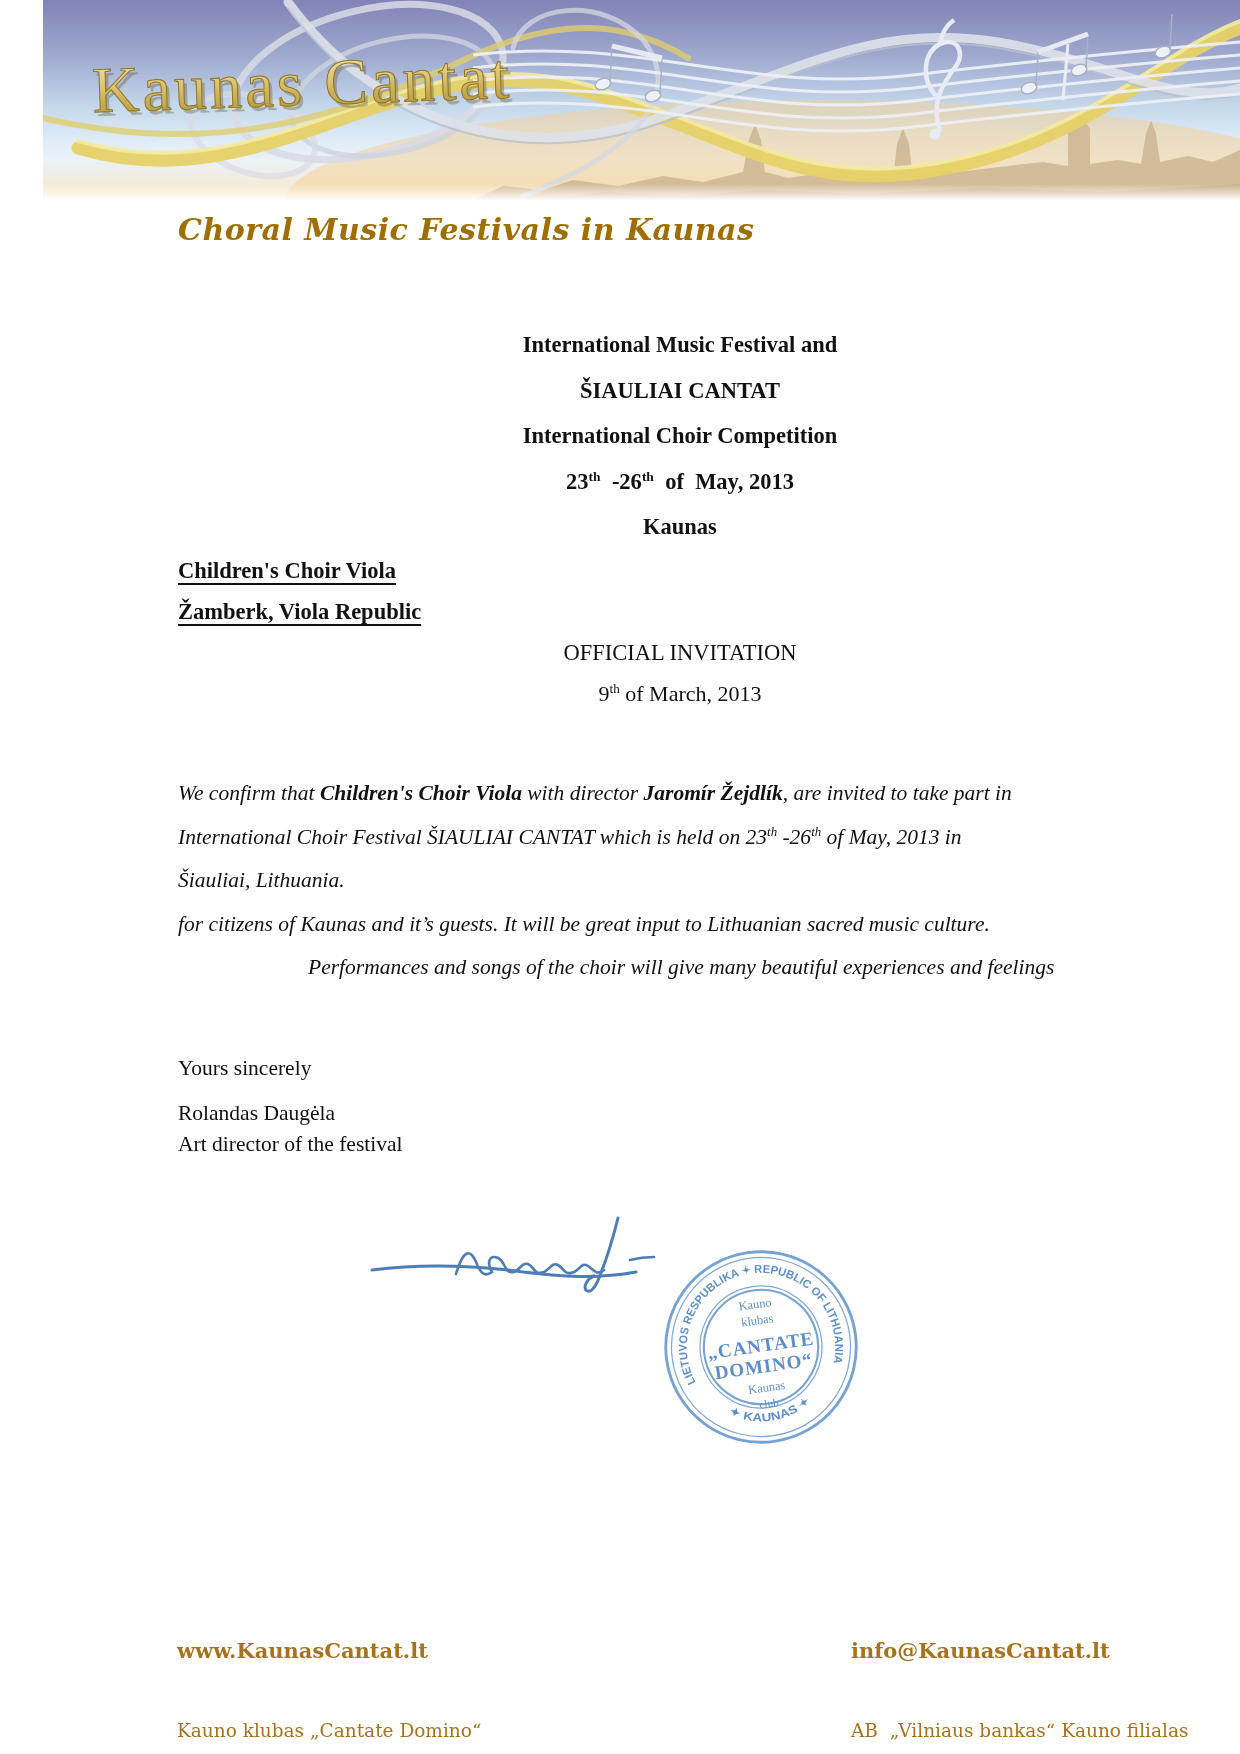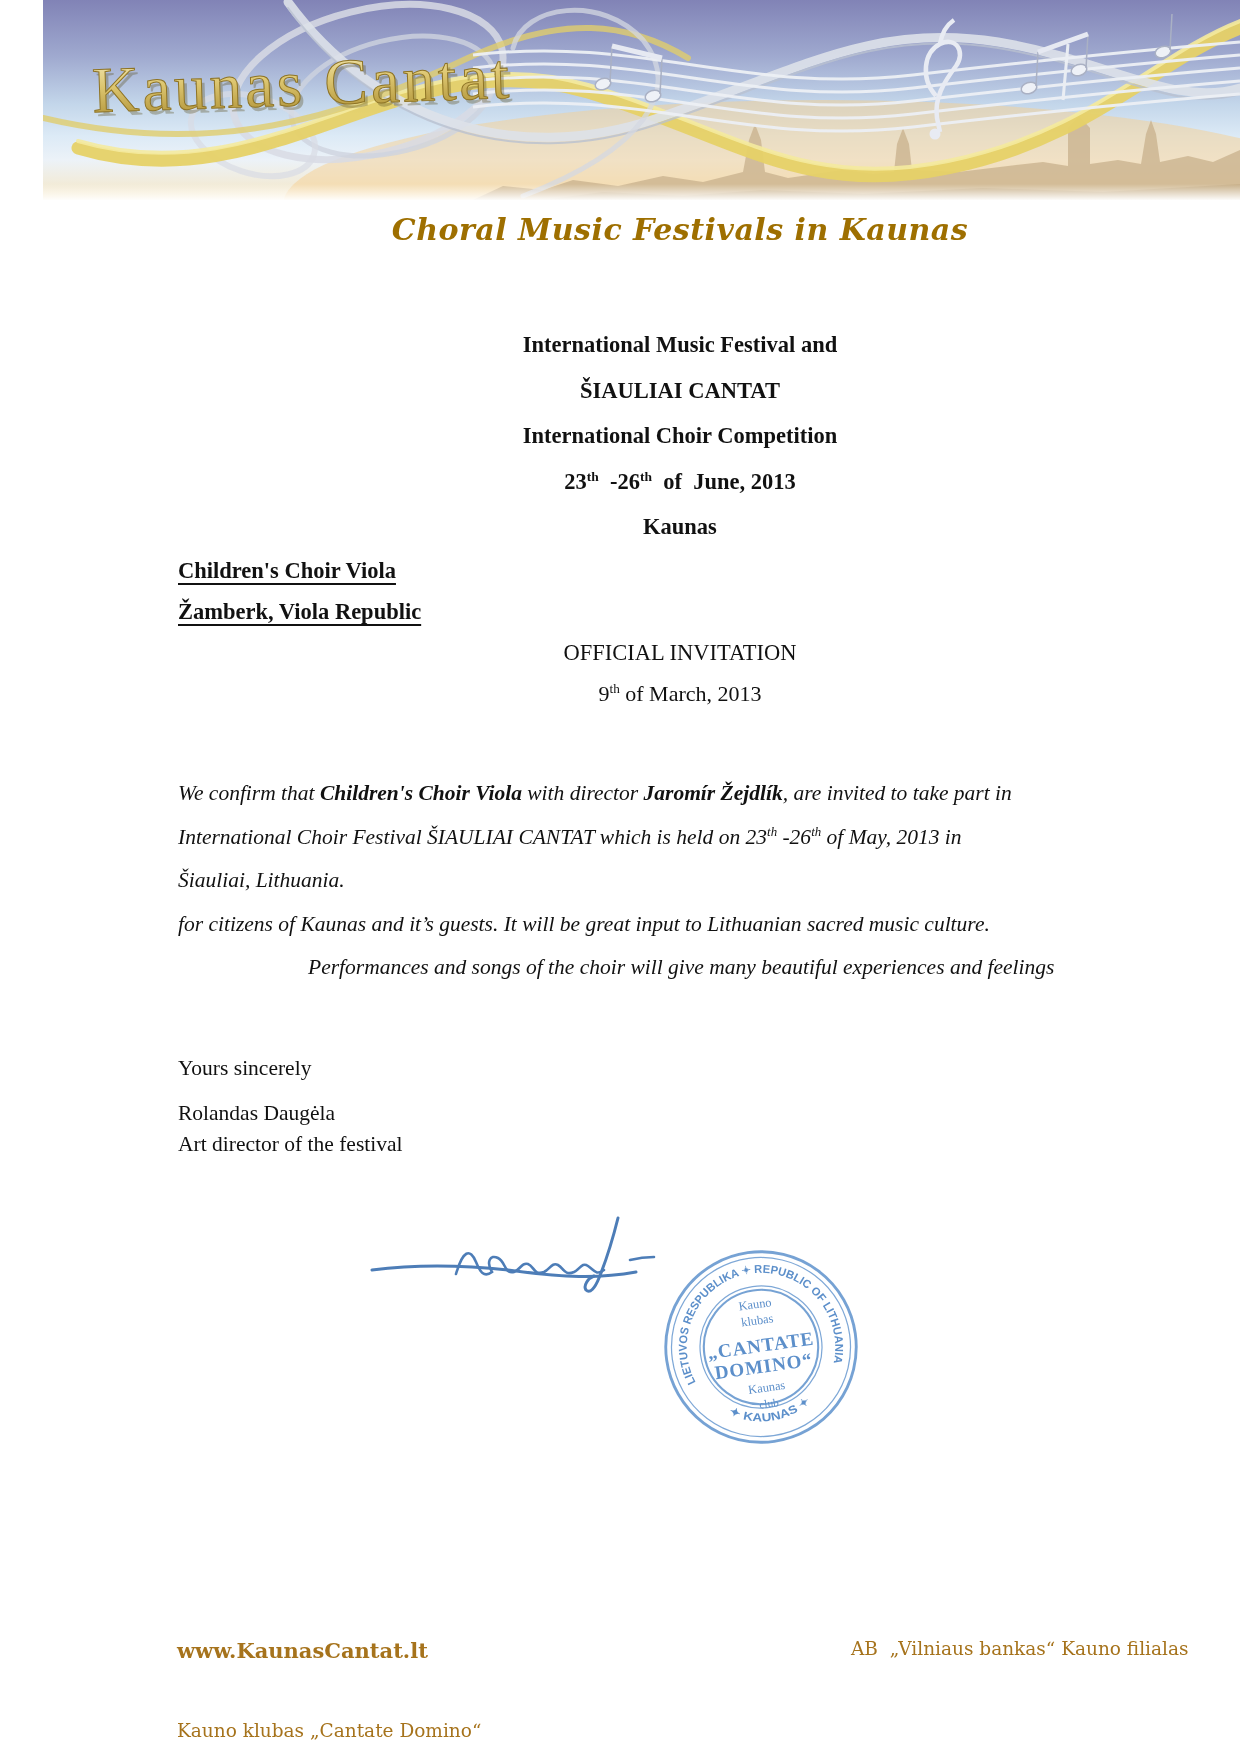--- a/index.html
+++ b/index.html
@@ -8,21 +8,21 @@
     font-family:"Liberation Serif", serif; color:#111; overflow:hidden;
   }
   .abs { position:absolute; }
 
   
   .banner { left:43px; top:0; width:1197px; height:200px; }
   .banner svg { display:block; width:100%; height:100%; }
 
   
   .site-title {
-    left:178px; top:212px; width:1004px; text-align:center;
+    left:178px; top:212px; width:1004px; 
     font-family:"DejaVu Serif", serif; font-style:italic; font-weight:bold;
     font-size:30px; letter-spacing:0.5px;
   }
 
   
   .heading-block {
     left:178px; top:316px; width:1004px; text-align:center;
     font-weight:bold; font-size:22.5px;
   }
   .heading-block .hline { height:33.5px; line-height:33.5px; white-space:pre-wrap;margin-top:12px; }
@@ -141,21 +141,21 @@
       <rect x="0" y="184" width="1197" height="16" fill="url(#fade)"></rect>
     </svg>
   </div>
 
   <div class="abs site-title" style="color:#9e6f00;">Choral Music Festivals in Kaunas</div>
 
   <div class="abs heading-block">
     <div class="hline">International Music Festival and</div>
     <div class="hline">ŠIAULIAI CANTAT</div>
     <div class="hline">International Choir Competition</div>
-    <div class="hline"><span>23</span><sup class="sp">th</sup><span>  -26</span><sup class="sp">th</sup><span>  of  June, 2013</span></div>
+    <div class="hline"><span>23</span><sup class="sp">th</sup><span>  -26</span><sup class="sp">th</sup><span>  of  May, 2013</span></div>
     <div class="hline">Kaunas</div>
   </div>
 
   <div class="abs addressee">
     <div class="aline">Children's Choir Viola</div>
     <div class="aline">Žamberk, Viola Republic</div>
   </div>
 
   <div class="abs inv-title">OFFICIAL INVITATION</div>
   <div class="abs inv-date"><span>9</span><sup class="sp">th</sup><span> of March, 2013</span></div>
@@ -210,18 +210,19 @@
     </svg>
   </div>
 
   <div class="abs footer-col footer-left" style="color:#a6731c;">
     <div class="footer-head">www.KaunasCantat.lt</div>
     <div>Kauno klubas „Cantate Domino“</div>
     
     
   </div>
   <div class="abs footer-col footer-right" style="color:#a6731c;">
+    <div class="footer-head">info@KaunasCantat.lt</div>
     <div>AB  „Vilniaus bankas“ Kauno filialas</div>
     
     
   </div>
 
 </div>
 
 </body></html>

